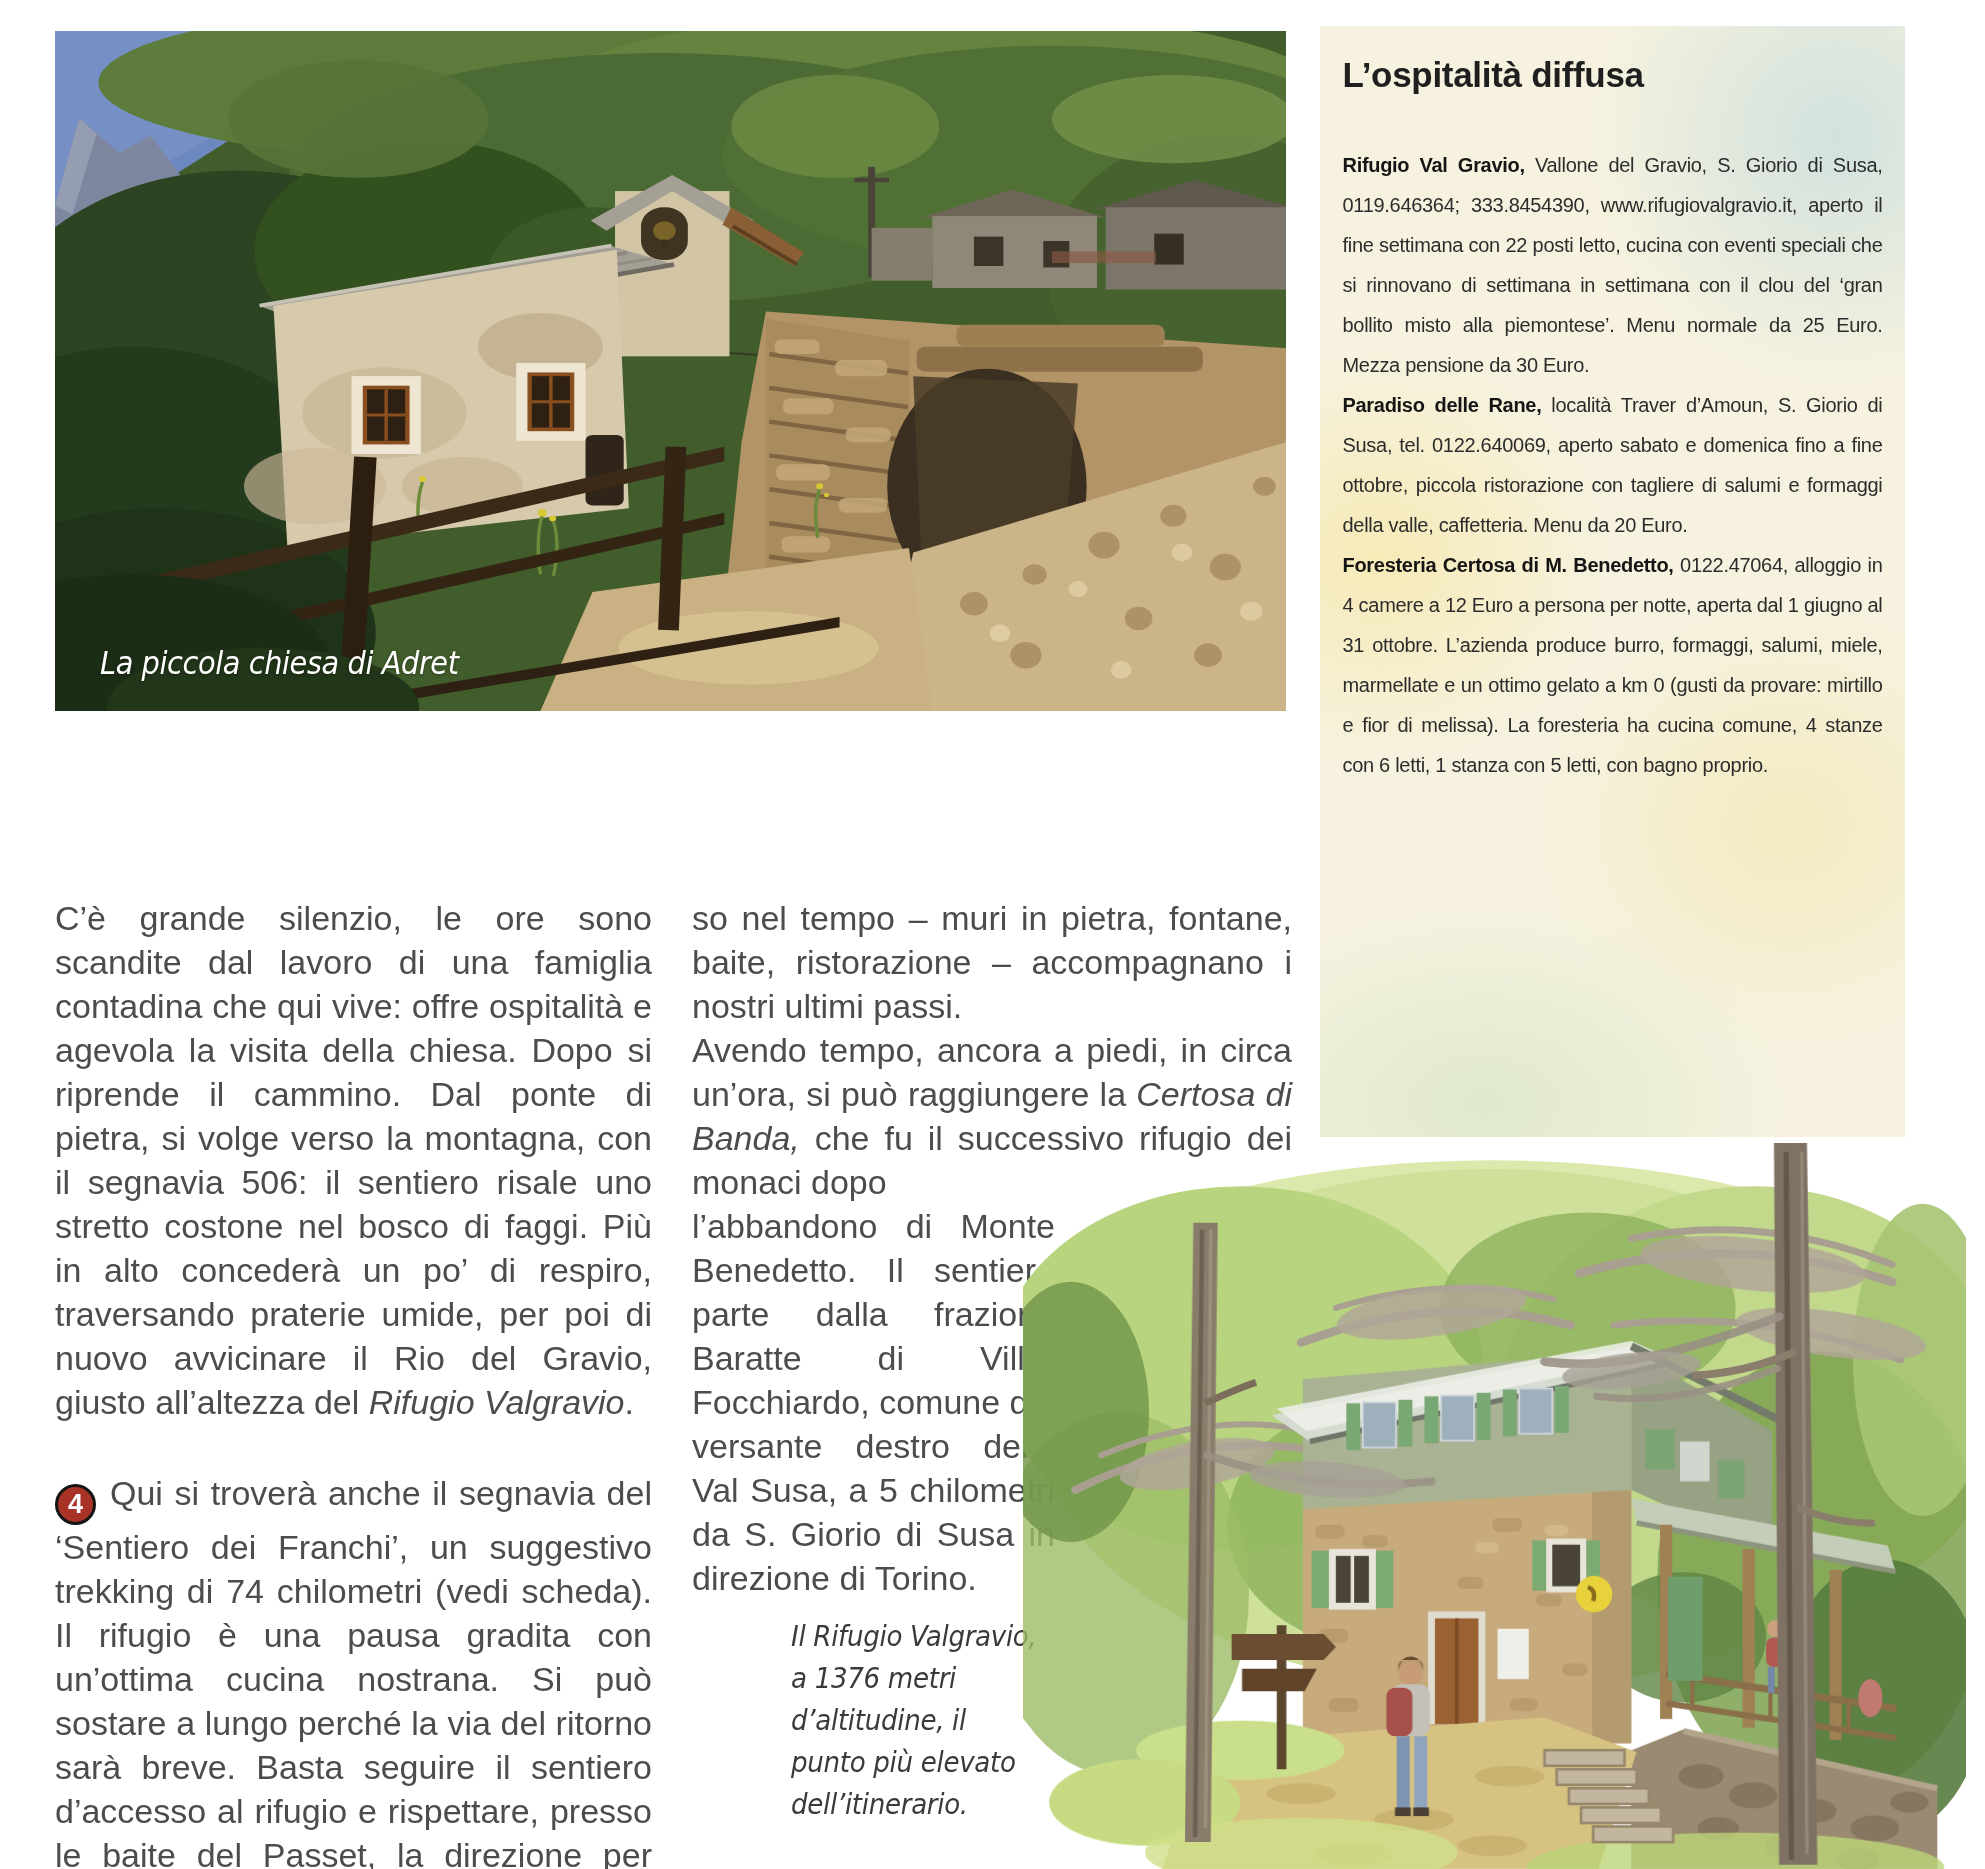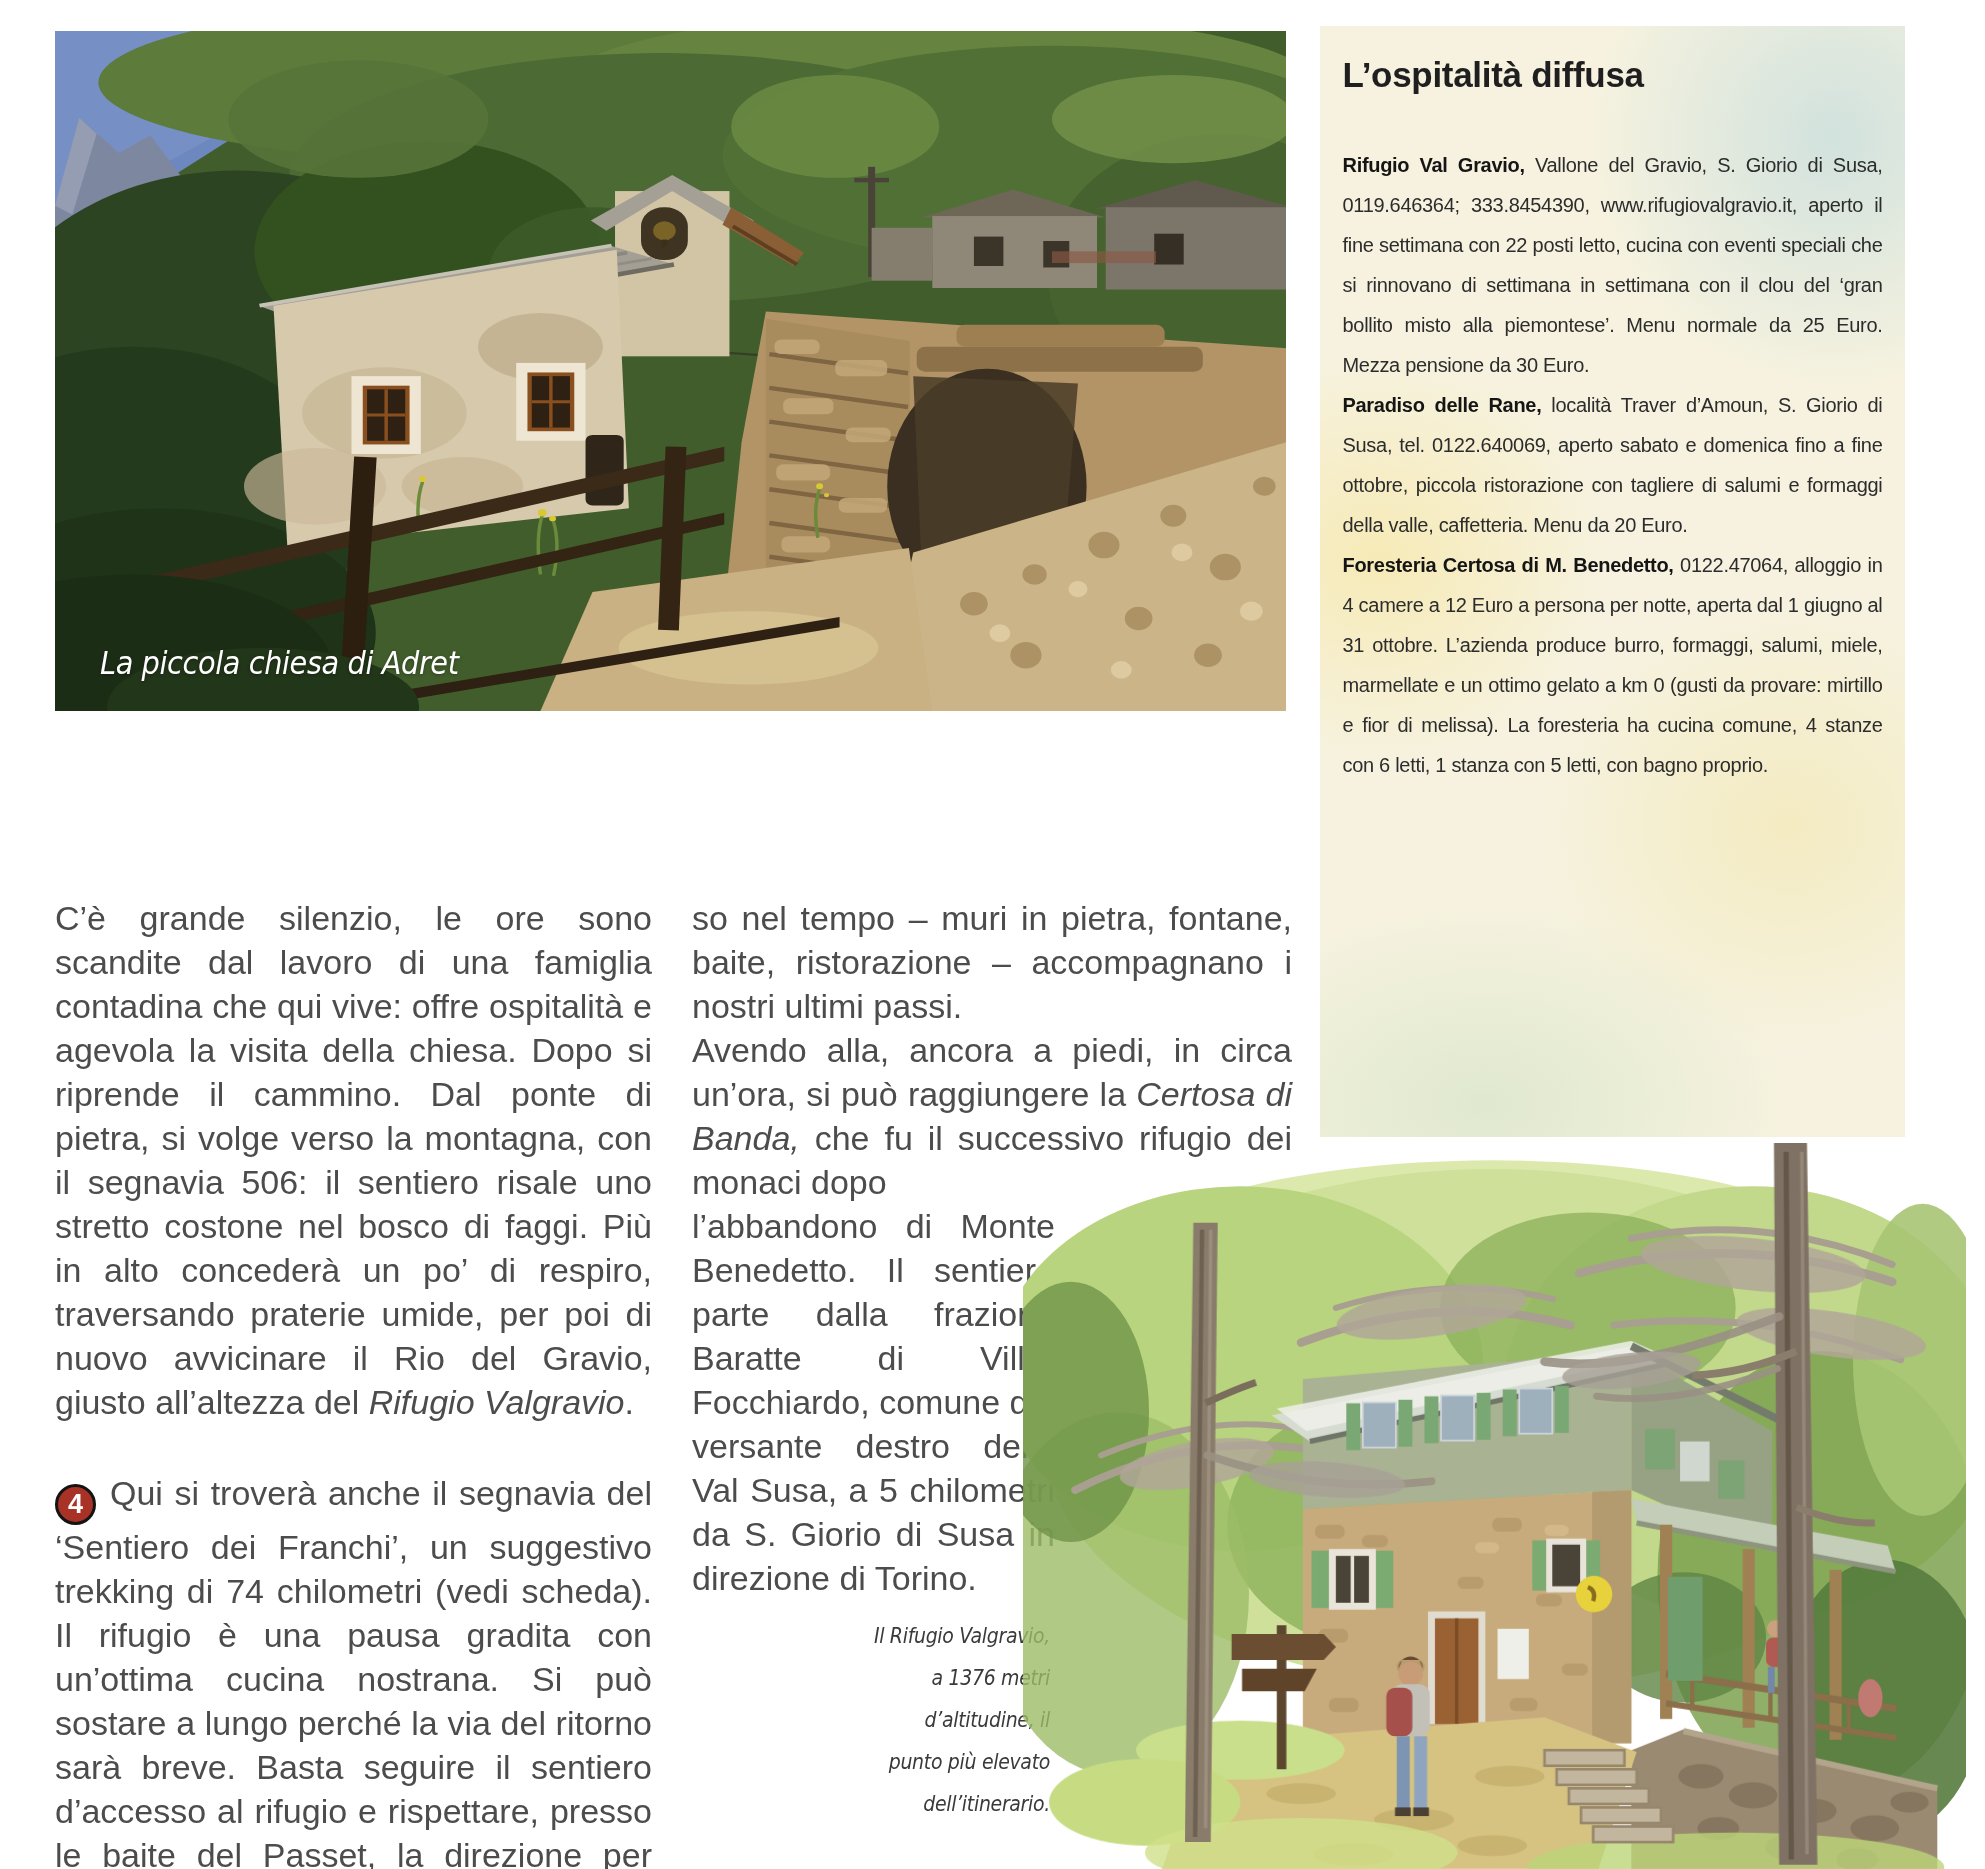--- a/index.html
+++ b/index.html
@@ -37,22 +37,22 @@
   .num-badge{display:inline-block;width:41px;height:41px;box-sizing:border-box;border-radius:50%;
         background:#a93226;border:3.5px solid #141414;color:#ffffff;font-weight:bold;font-size:27px;
         line-height:34px;text-align:center;vertical-align:-7.8px;margin-right:14px;}
   .narrow{width:363px;}
 
   
   .illustration{position:absolute;left:1023px;top:1143px;width:943px;height:726px;}
   .illustration svg{display:block;width:100%;height:100%;}
   .illu-caption{position:absolute;left:791px;top:1615px;width:259px;
         font-family:"DejaVu Sans","Liberation Sans",sans-serif;font-stretch:condensed;
-        font-style:italic;font-size:21px;line-height:42px;color:#3a3a3a;white-space:pre-line;
-        letter-spacing:-0.3px;text-align:right;}
+        font-style:italic;font-size:29px;line-height:42px;color:#3a3a3a;white-space:pre-line;
+        letter-spacing:-0.3px;}
 </style>
 </head>
 <body>
 
 <div class="page">
 
   <figure class="photo" style="margin:0;">
     <svg viewBox="0 0 1420 926" preserveAspectRatio="none">
 
       <rect x="0" y="0" width="1420" height="926" fill="#415d2c"></rect>
@@ -216,21 +216,21 @@
     <p><b>Foresteria Certosa di M. Benedetto,</b><span> 0122.47064, alloggio in 4 camere a 12 Euro a persona per notte, aperta dal 1 giugno al 31 ottobre. L’azienda produce burro, formaggi, salumi, miele, marmellate e un ottimo gelato a km 0 (gusti da provare: mirtillo e fior di melissa). La foresteria ha cucina comune, 4 stanze con 6 letti, 1 stanza con 5 letti, con bagno proprio.</span></p>
   </aside>
 
   <div class="bodycol col-left">
     <p><span>C’è grande silenzio, le ore sono scandite dal lavoro di una famiglia contadina che qui vive: offre ospitalità e agevola la visita della chiesa. Dopo si riprende il cammino. Dal ponte di pietra, si volge verso la montagna, con il segnavia 506: il sentiero risale uno stretto costone nel bosco di faggi. Più in alto concederà un po’ di respiro, traversando praterie umide, per poi di nuovo avvicinare il Rio del Gravio, giusto all’altezza del </span><span class="it">Rifugio Valgravio</span><span>.</span></p>
     <p class="marker-p"><span class="num-badge">4</span><span>Qui si troverà anche il segnavia del ‘Sentiero dei Franchi’, un suggestivo trekking di 74 chilometri (vedi scheda). Il rifugio è una pausa gradita con un’ottima cucina nostrana. Si può sostare a lungo perché la via del ritorno sarà breve. Basta seguire il sentiero d’accesso al rifugio e rispettare, presso le baite del Passet, la direzione per Adret. Segni imponenti di un paesaggio umano per-</span></p>
   </div>
 
   <div class="bodycol col-mid">
     <p><span>so nel tempo – muri in pietra, fontane, baite, ristorazione – accompagnano i nostri ultimi passi.</span></p>
-    <p><span>Avendo alla, ancora a piedi, in circa un’ora, si può raggiungere la </span><span class="it">Certosa di Banda,</span><span> che fu il successivo rifugio dei monaci dopo</span></p>
+    <p><span>Avendo tempo, ancora a piedi, in circa un’ora, si può raggiungere la </span><span class="it">Certosa di Banda,</span><span> che fu il successivo rifugio dei monaci dopo</span></p>
     <p class="narrow"><span>l’abbandono di Monte Benedetto. Il sentiero parte dalla frazione Baratte di Villar Focchiardo, comune del versante destro della Val Susa, a 5 chilometri da S. Giorio di Susa in direzione di Torino.</span></p>
   </div>
 
   <div class="illu-caption">Il Rifugio Valgravio,
 a 1376 metri
 d’altitudine, il
 punto più elevato
 dell’itinerario.</div>
 
   <div class="illustration">

